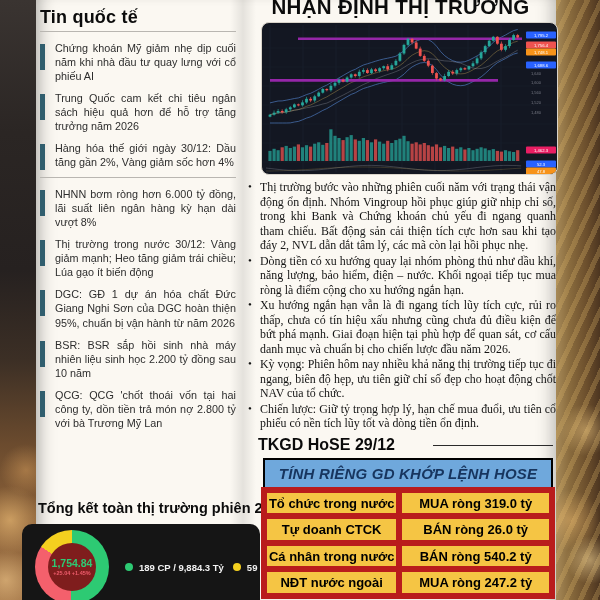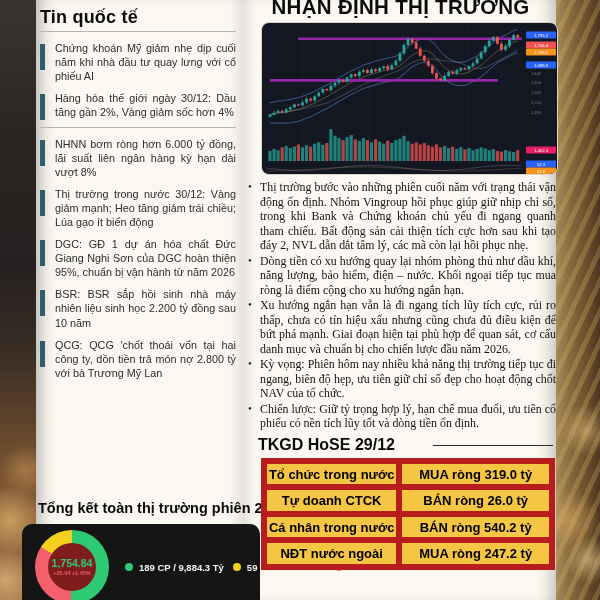--- a/index.html
+++ b/index.html
@@ -72,20 +72,24 @@
   <div class="center"></div>
   <div class="fold"></div>
 
   <div class="left-col">
     <div class="news-heading">Tin quốc tế</div>
     <hr class="news-rule">
 
     <div class="news-item">
       <span class="news-bar"></span>
       <div class="news-text">Chứng khoán Mỹ giảm nhẹ dịp cuối năm khi nhà đầu tư quay lưng với cổ phiếu AI</div>
+    </div>
+    <div class="news-item">
+      <span class="news-bar"></span>
+      <div class="news-text">Trung Quốc cam kết chi tiêu ngân sách hiệu quả hơn để hỗ trợ tăng trưởng năm 2026</div>
     </div>
     <div class="news-item">
       <span class="news-bar"></span>
       <div class="news-text">Hàng hóa thế giới ngày 30/12: Dầu tăng gần 2%, Vàng giảm sốc hơn 4%</div>
     </div>
 
     <hr class="news-rule">
 
     <div class="news-item">
       <span class="news-bar"></span>
@@ -382,20 +386,23 @@
       <div class="bullet"><span class="bullet-dot">•</span><span>Chiến lược: Giữ tỷ trọng hợp lý, hạn chế mua đuổi, ưu tiên cổ phiếu có nền tích lũy tốt và dòng tiền ổn định.</span></div>
     </div>
 
     <div class="tkgd-row">
       <span class="tkgd-label">TKGD HoSE 29/12</span>
       <span class="tkgd-line"></span>
     </div>
 
     <table class="hose">
       <tbody>
+          <tr>
+            <th colspan="2">TÍNH RIÊNG GD KHỚP LỆNH HOSE</th>
+          </tr>
       <tr>
         <td class="c1">Tổ chức trong nước</td>
         <td class="c2">MUA ròng 319.0 tỷ</td>
       </tr>
       <tr>
         <td class="c1">Tự doanh CTCK</td>
         <td class="c2">BÁN ròng 26.0 tỷ</td>
       </tr>
       <tr>
         <td class="c1">Cá nhân trong nước</td>

